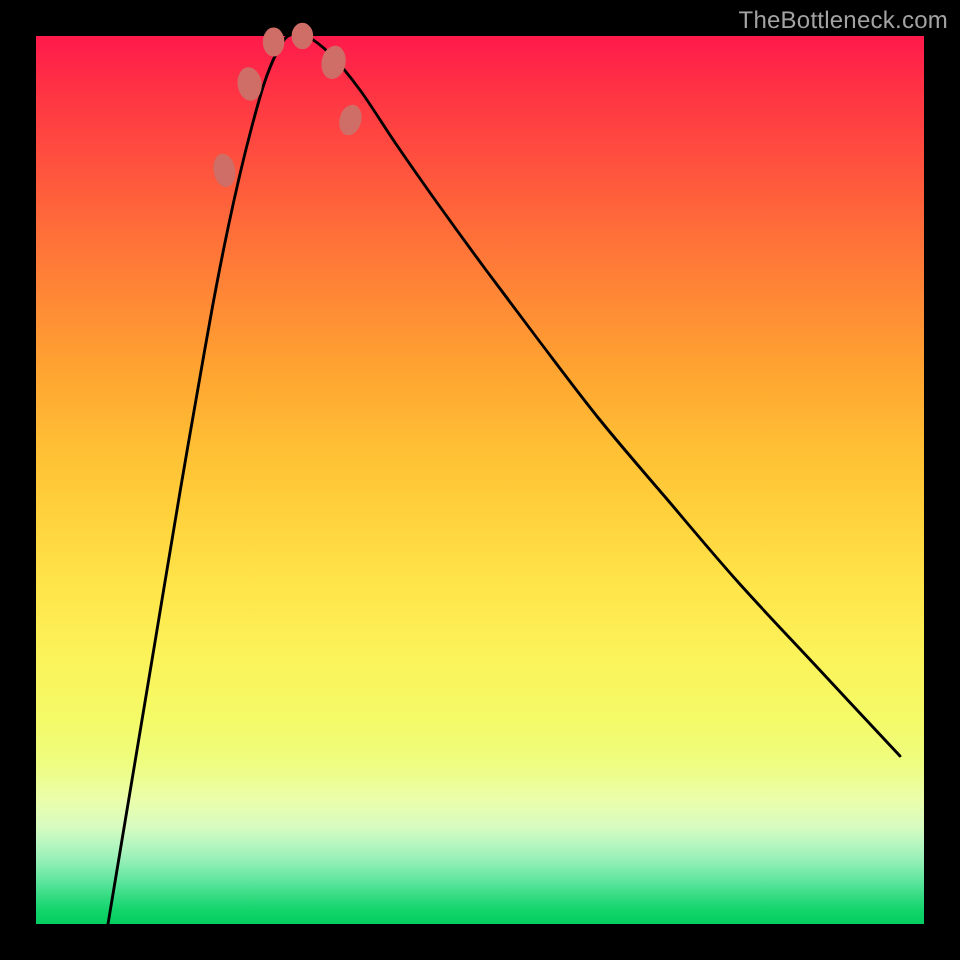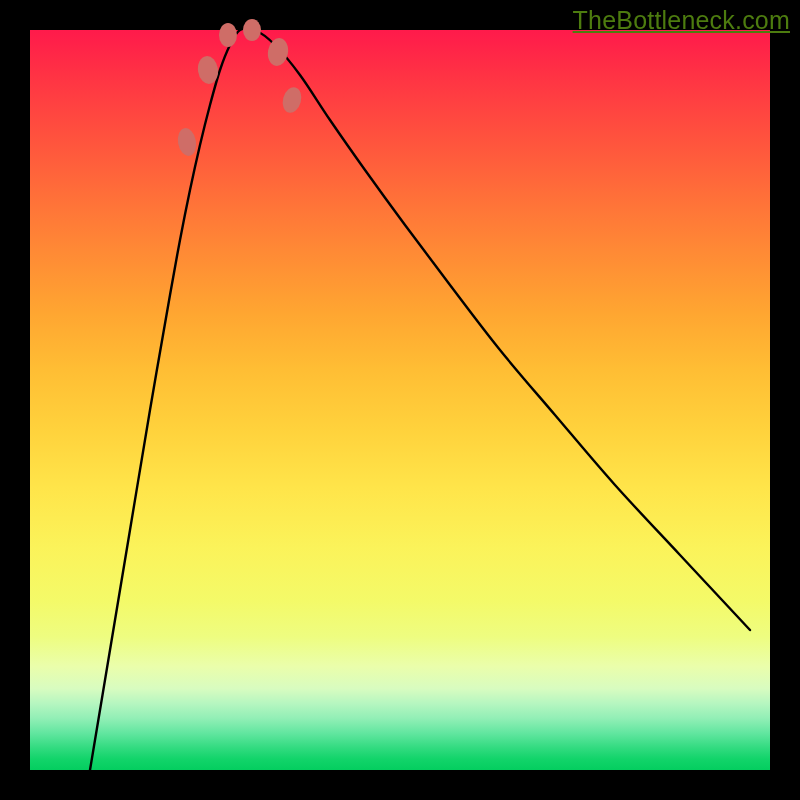--- a/index.html
+++ b/index.html
@@ -37,25 +37,24 @@
       #62e6a0 95%,
       #32db80 97%,
       #12d46a 98.5%,
       #04ce5f 100%
     );
   }
   .watermark {
     position: absolute;
     top: 6px;
     right: 10px;
-    color: #4d7c0f;
-    font-size: 25px;
+    color: #a3a3a3;
+    font-size: 20px;
     font-weight: 400;
     letter-spacing: 0.2px;
-    text-decoration: underline;
   }
   svg.curve {
     position: absolute;
     left: 30px;
     top: 30px;
     width: 740px;
     height: 740px;
     overflow: visible;
   }
 </style>

